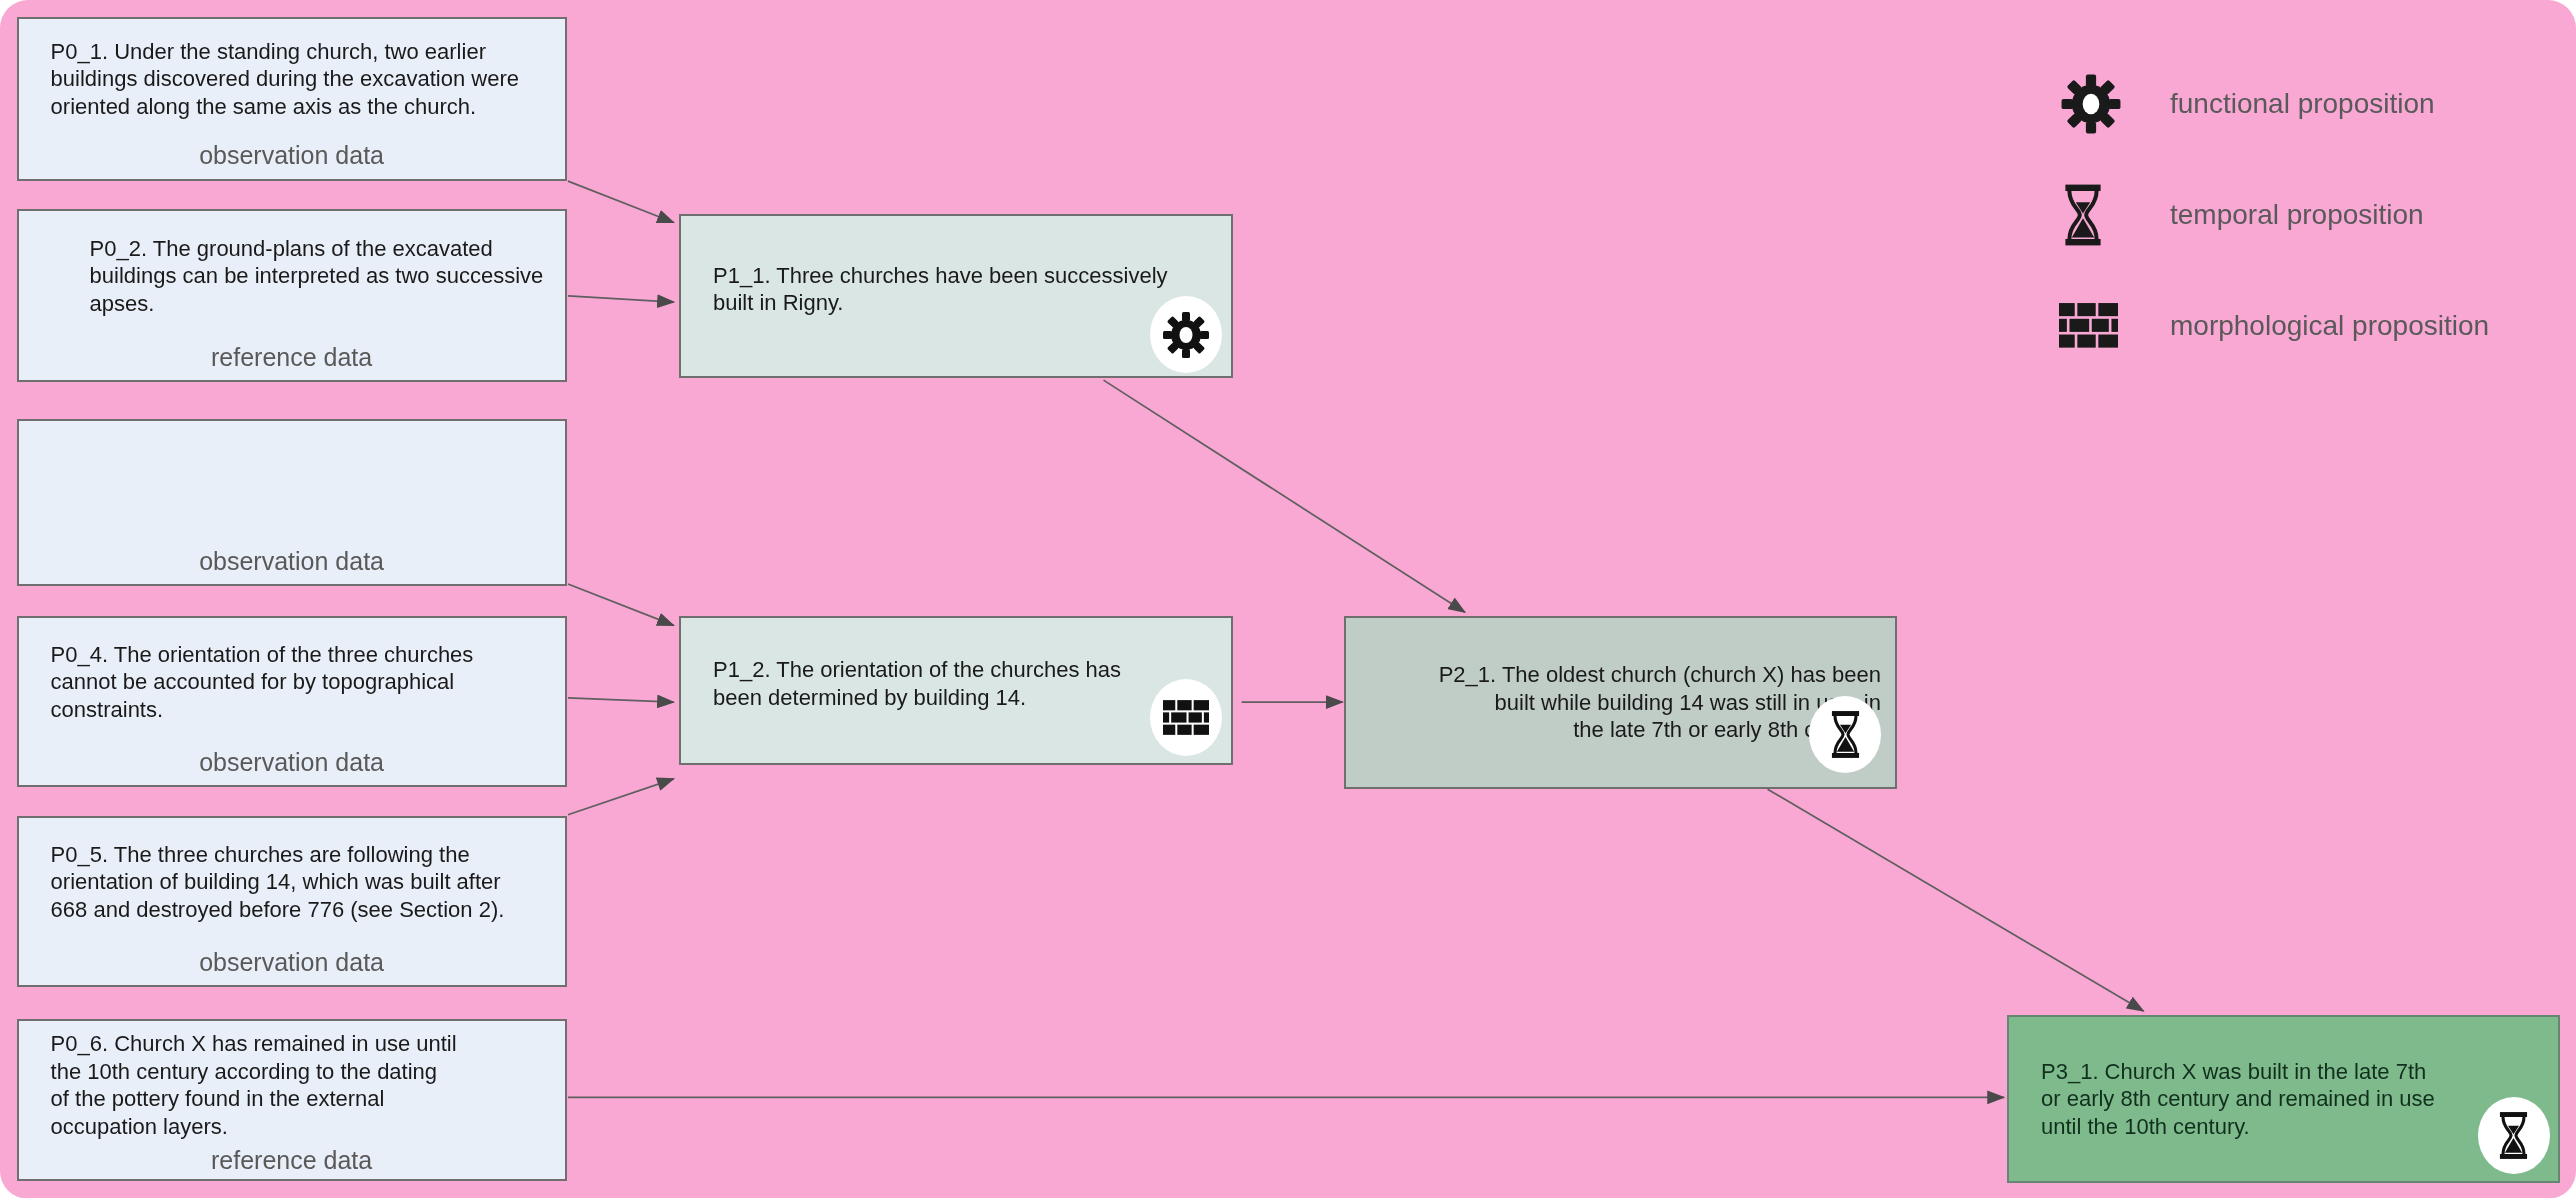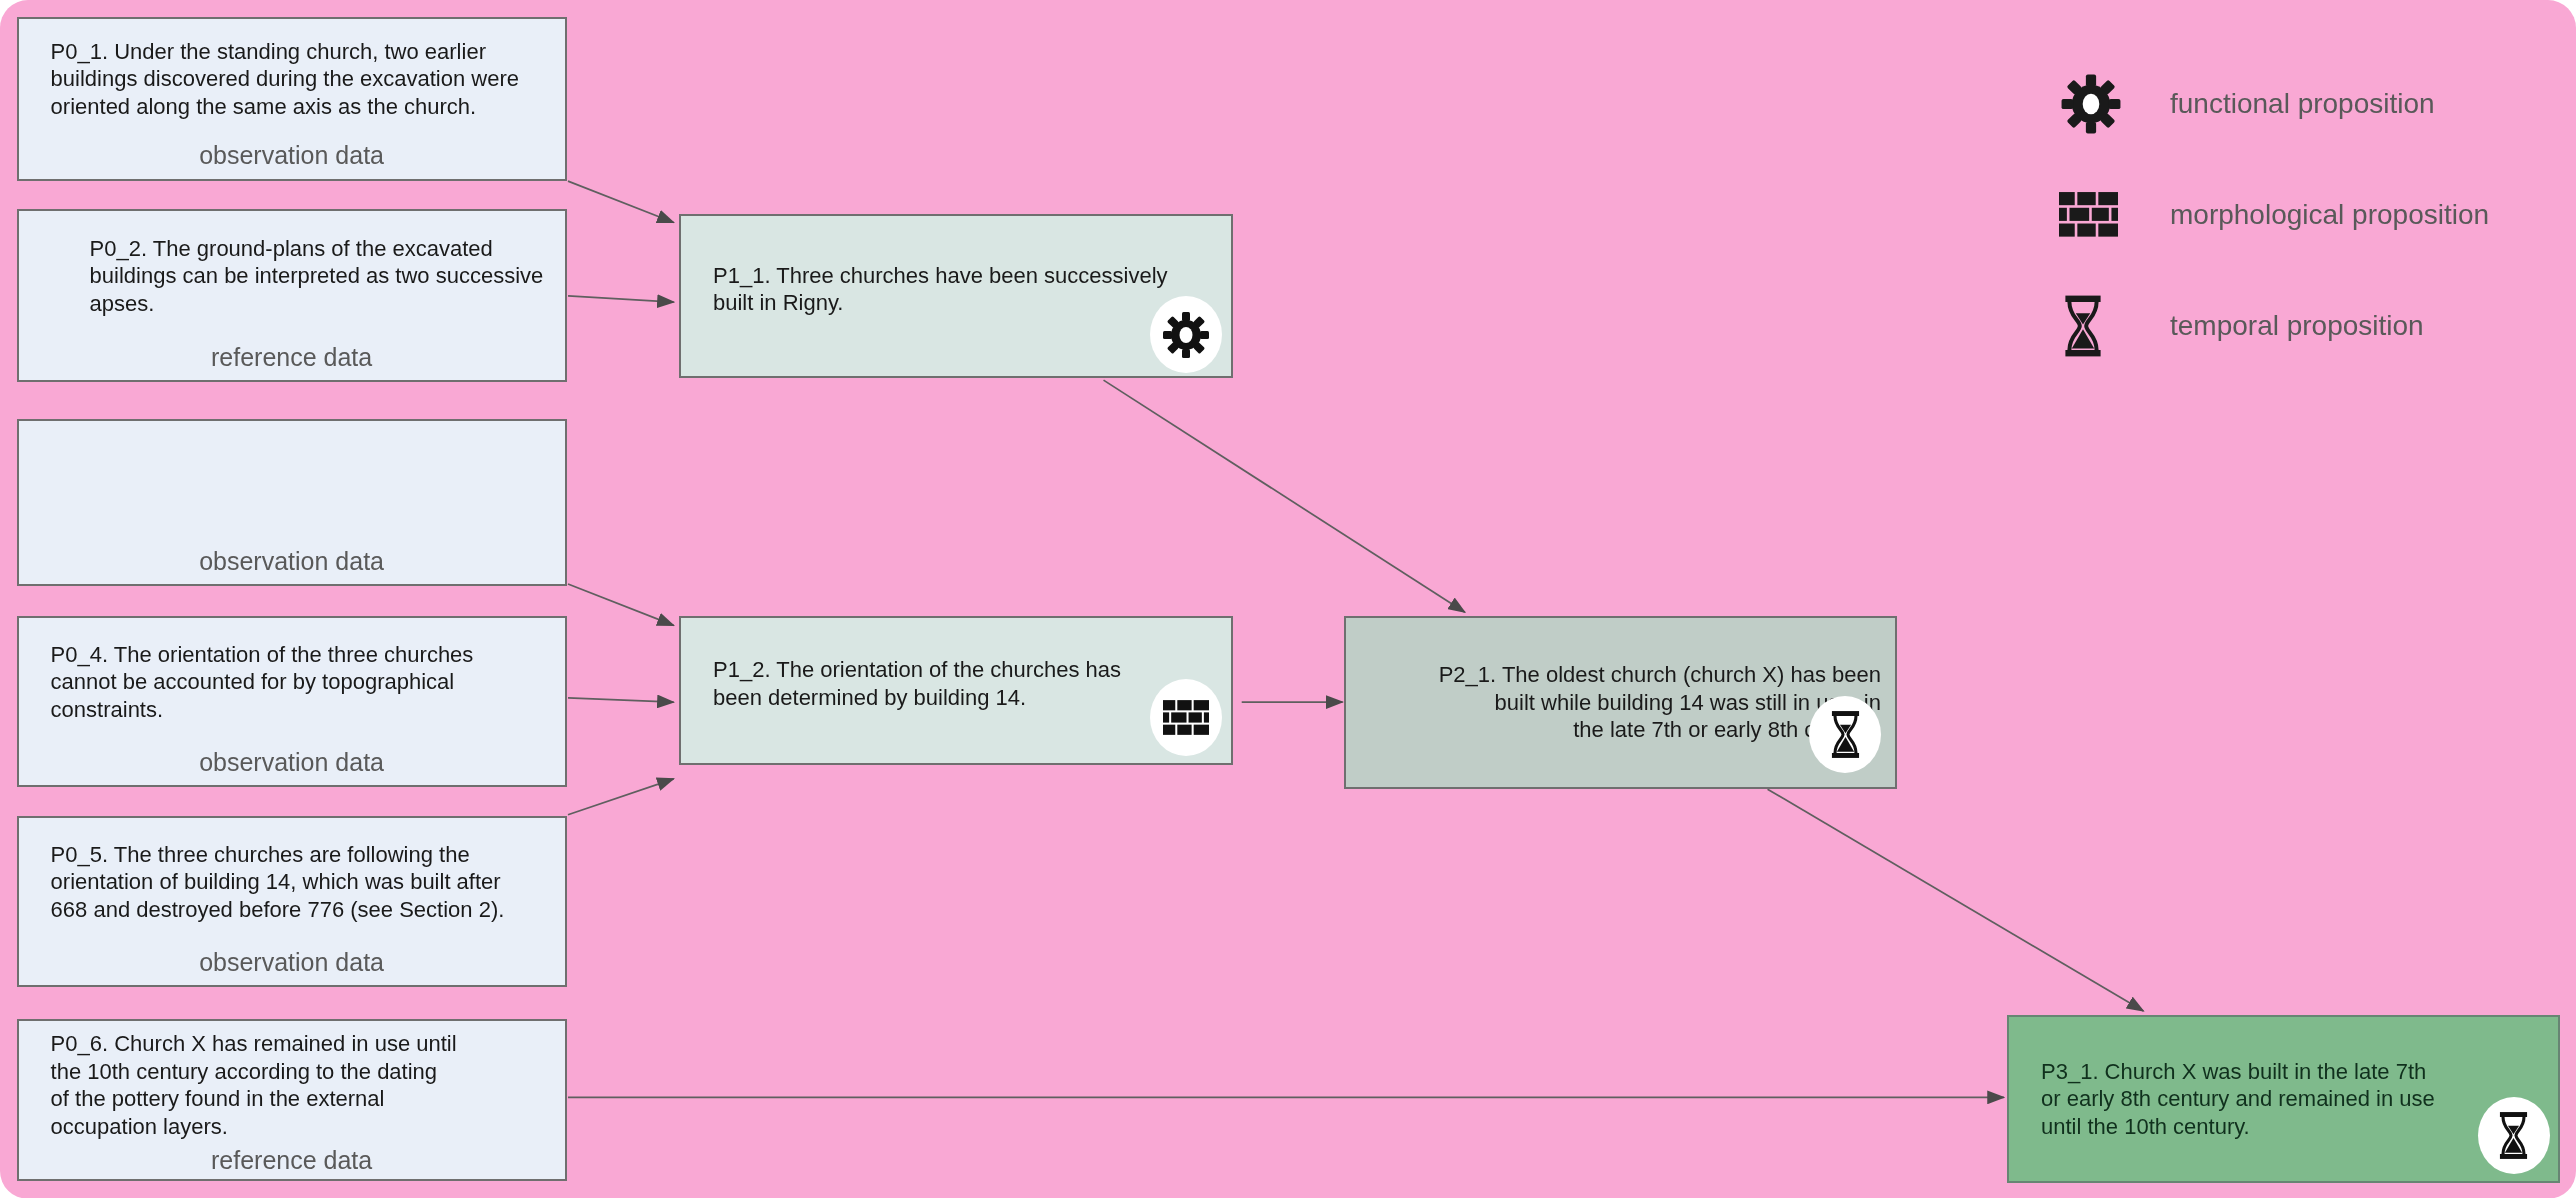--- a/index.html
+++ b/index.html
@@ -214,47 +214,47 @@
             <rect x="42" y="4" width="16" height="18" rx="3" transform="rotate(315 50 50)"></rect>
           </g>
           <ellipse cx="50" cy="50" rx="13" ry="16" fill="#ffffff"></ellipse>
         </svg>
       </div>
       <div class="legend-label">functional proposition</div>
     </div>
 
     <div class="legend-row">
       <div class="legend-icon">
+        <svg class="icon-svg" width="48" height="66" viewBox="0 0 60 80">
+          <rect x="8" y="2" width="44" height="8" fill="#1a1a1a"></rect>
+          <rect x="8" y="70" width="44" height="8" fill="#1a1a1a"></rect>
+          <path d="M13 10 C13 28 26 33 26 40 C26 47 13 52 13 70" stroke="#1a1a1a" stroke-width="5" fill="none"></path>
+          <path d="M47 10 C47 28 34 33 34 40 C34 47 47 52 47 70" stroke="#1a1a1a" stroke-width="5" fill="none"></path>
+          <path d="M30 44 L44 68 L16 68 Z" fill="#1a1a1a"></path>
+          <path d="M21 24 L39 24 L30 38 Z" fill="#1a1a1a"></path>
+        </svg>
+      </div>
+      <div class="legend-label">temporal proposition</div>
+    </div>
+
+    <div class="legend-row">
+      <div class="legend-icon">
         <svg class="icon-svg" width="59" height="46" viewBox="0 0 90 70">
           <g fill="#1a1a1a">
             <rect x="0" y="0" width="24" height="20"></rect>
             <rect x="28" y="0" width="28" height="20"></rect>
             <rect x="60" y="0" width="30" height="20"></rect>
             <rect x="0" y="24" width="12" height="20"></rect>
             <rect x="16" y="24" width="30" height="20"></rect>
             <rect x="50" y="24" width="26" height="20"></rect>
             <rect x="80" y="24" width="10" height="20"></rect>
             <rect x="0" y="48" width="24" height="20"></rect>
             <rect x="28" y="48" width="28" height="20"></rect>
             <rect x="60" y="48" width="30" height="20"></rect>
           </g>
         </svg>
       </div>
       <div class="legend-label">morphological proposition</div>
     </div>
-
-    <div class="legend-row">
-      <div class="legend-icon">
-        <svg class="icon-svg" width="48" height="66" viewBox="0 0 60 80">
-          <rect x="8" y="2" width="44" height="8" fill="#1a1a1a"></rect>
-          <rect x="8" y="70" width="44" height="8" fill="#1a1a1a"></rect>
-          <path d="M13 10 C13 28 26 33 26 40 C26 47 13 52 13 70" stroke="#1a1a1a" stroke-width="5" fill="none"></path>
-          <path d="M47 10 C47 28 34 33 34 40 C34 47 47 52 47 70" stroke="#1a1a1a" stroke-width="5" fill="none"></path>
-          <path d="M30 44 L44 68 L16 68 Z" fill="#1a1a1a"></path>
-          <path d="M21 24 L39 24 L30 38 Z" fill="#1a1a1a"></path>
-        </svg>
-      </div>
-      <div class="legend-label">temporal proposition</div>
-    </div>
   </div>
 
 </div>
 
 
 </body></html>

